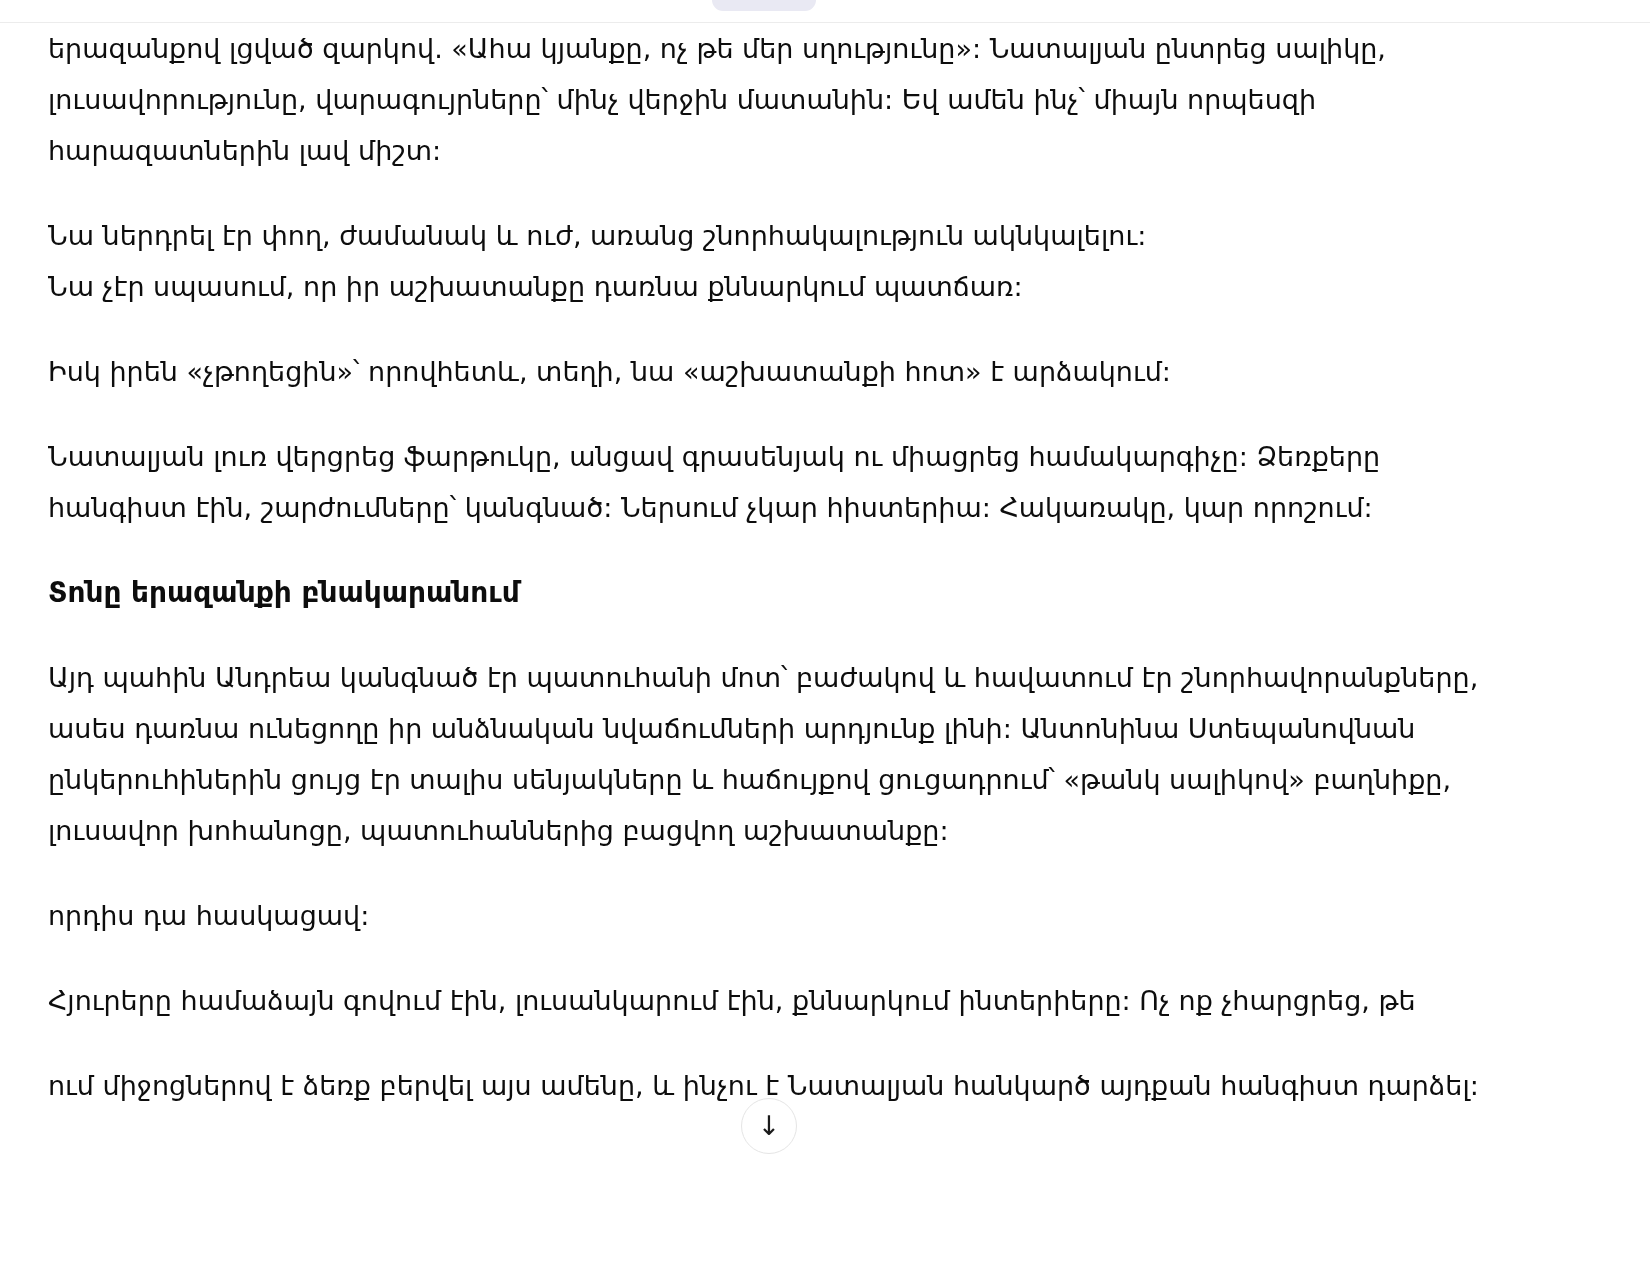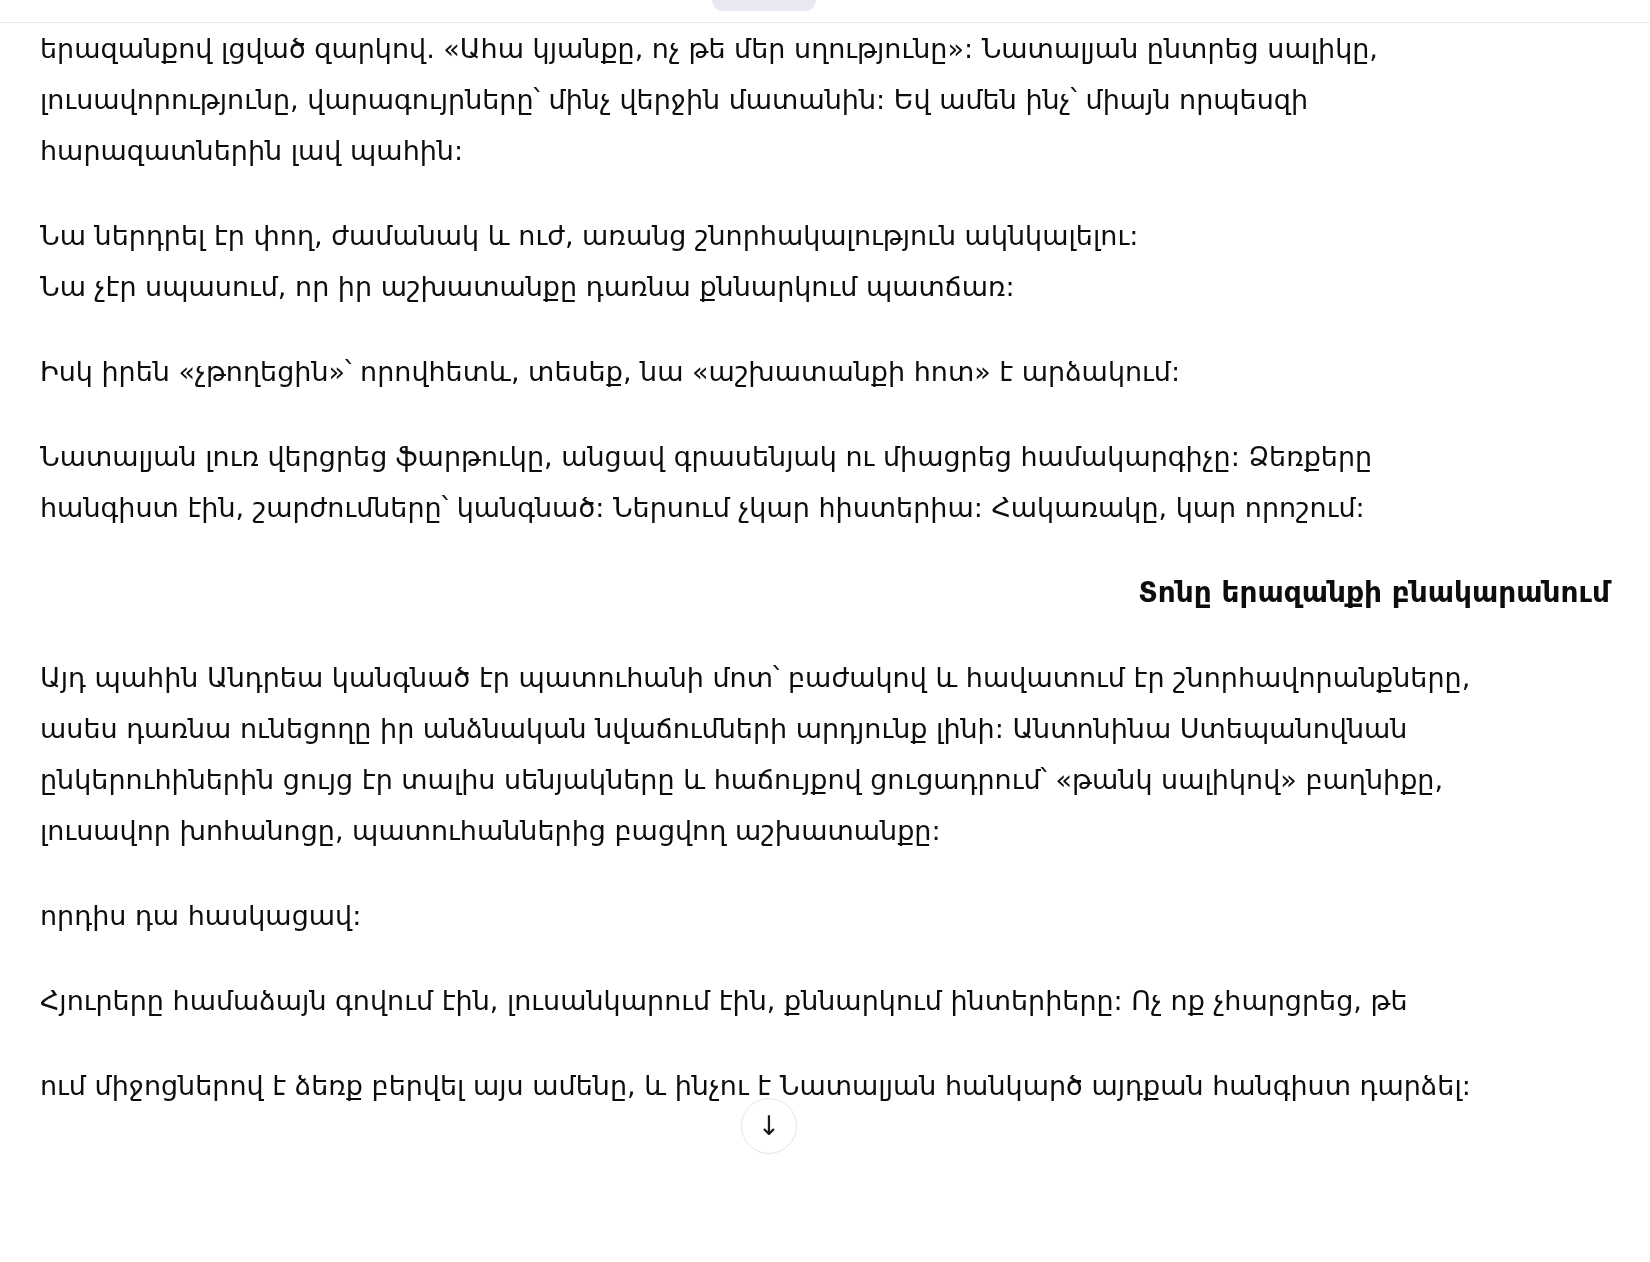--- a/index.html
+++ b/index.html
@@ -25,31 +25,30 @@
     width: 104px;
     height: 11px;
     background: #e9e9f3;
     border-radius: 0 0 14px 14px;
   }
   article {
     padding: 0 40px;
     color: #0d0d0d;
     font-size: 27px;
   }
-  .para { margin: 0 0 34px 0; }
+  .para { margin: 0 0 34px 8px; }
   .para.clipped { margin-top: 30px; }
   .line {
     height: 51px;
     line-height: 51px;
     white-space: nowrap;
   }
   .heading .line {
     font-weight: 700;
     font-size: 28px;
-    text-align: right;
   }
   
   .scroll-btn {
     position: absolute;
     left: 741px;
     top: 1098px;
     width: 56px;
     height: 56px;
     border-radius: 50%;
     background: rgba(255,255,255,0.95);
@@ -72,28 +71,28 @@
 <body>
 
 <div class="top-strip">
   <div class="top-pill"></div>
 </div>
 
 <article id="story">
     <div class="para">
       <div class="line">երազանքով լցված զարկով. «Ահա կյանքը, ոչ թե մեր սղությունը»: Նատալյան ընտրեց սալիկը,</div>
       <div class="line">լուսավորությունը, վարագույրները՝ մինչ վերջին մատանին: Եվ ամեն ինչ՝ միայն որպեսզի</div>
-      <div class="line">հարազատներին լավ պահին:</div>
+      <div class="line">հարազատներին լավ միշտ:</div>
     </div>
     <div class="para">
       <div class="line">Նա ներդրել էր փող, ժամանակ և ուժ, առանց շնորհակալություն ակնկալելու:</div>
       <div class="line">Նա չէր սպասում, որ իր աշխատանքը դառնա քննարկում պատճառ:</div>
     </div>
     <div class="para">
-      <div class="line">Իսկ իրեն «չթողեցին»՝ որովհետև, տեսեք, նա «աշխատանքի հոտ» է արձակում:</div>
+      <div class="line">Իսկ իրեն «չթողեցին»՝ որովհետև, տեղի, նա «աշխատանքի հոտ» է արձակում:</div>
     </div>
     <div class="para">
       <div class="line">Նատալյան լուռ վերցրեց ֆարթուկը, անցավ գրասենյակ ու միացրեց համակարգիչը: Ձեռքերը</div>
       <div class="line">հանգիստ էին, շարժումները՝ կանգնած: Ներսում չկար հիստերիա: Հակառակը, կար որոշում:</div>
     </div>
     <div class="para heading">
       <div class="line">Տոնը երազանքի բնակարանում</div>
     </div>
     <div class="para">
       <div class="line">Այդ պահին Անդրեա կանգնած էր պատուհանի մոտ՝ բաժակով և հավատում էր շնորհավորանքները,</div>

